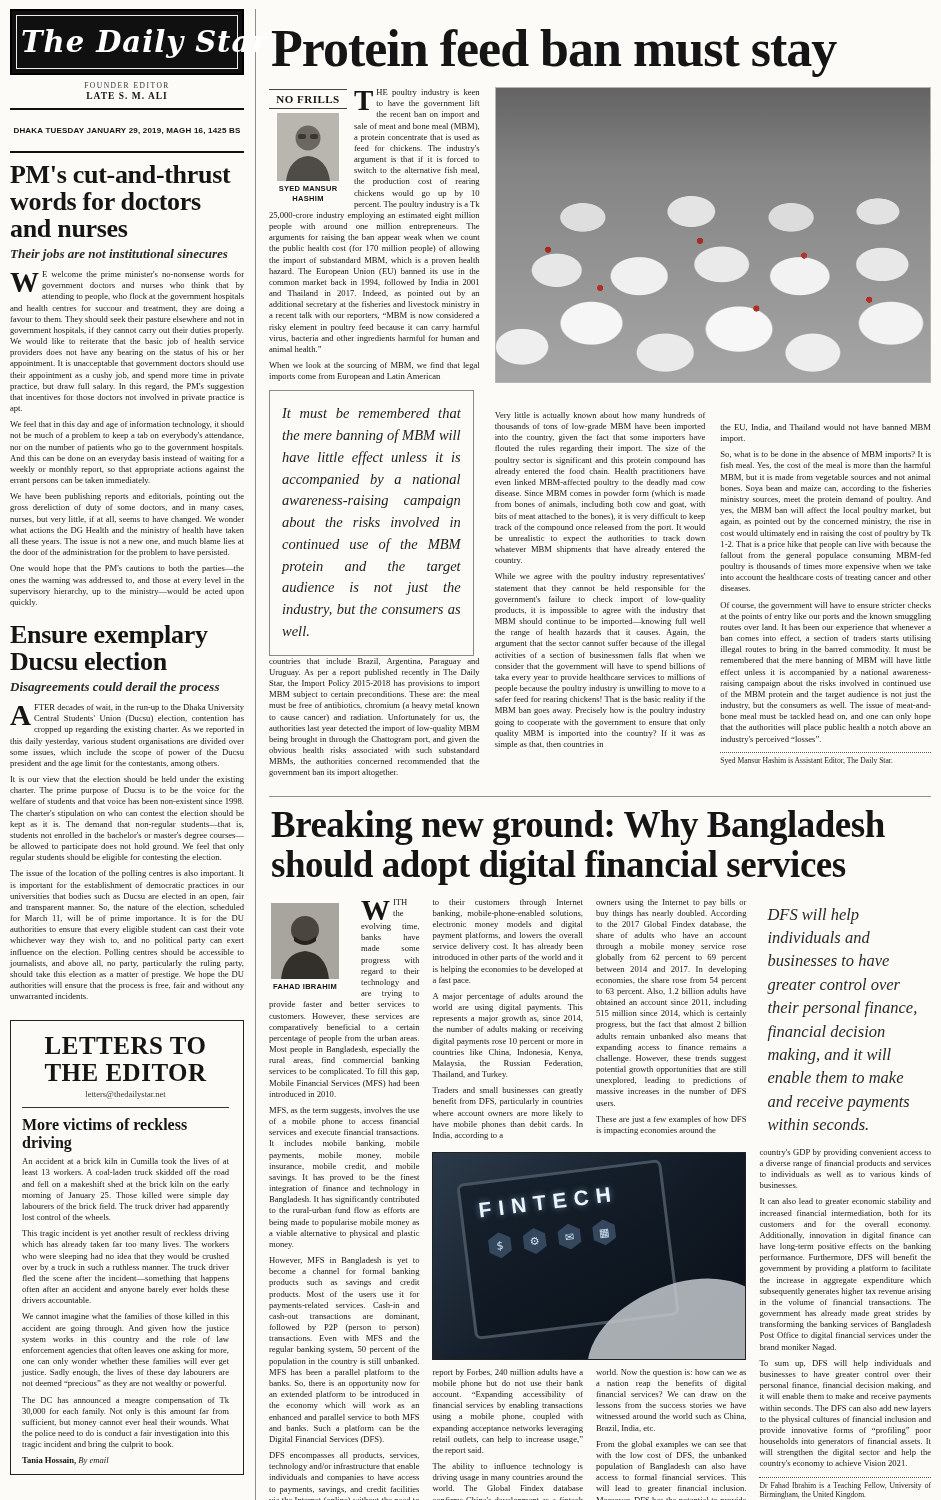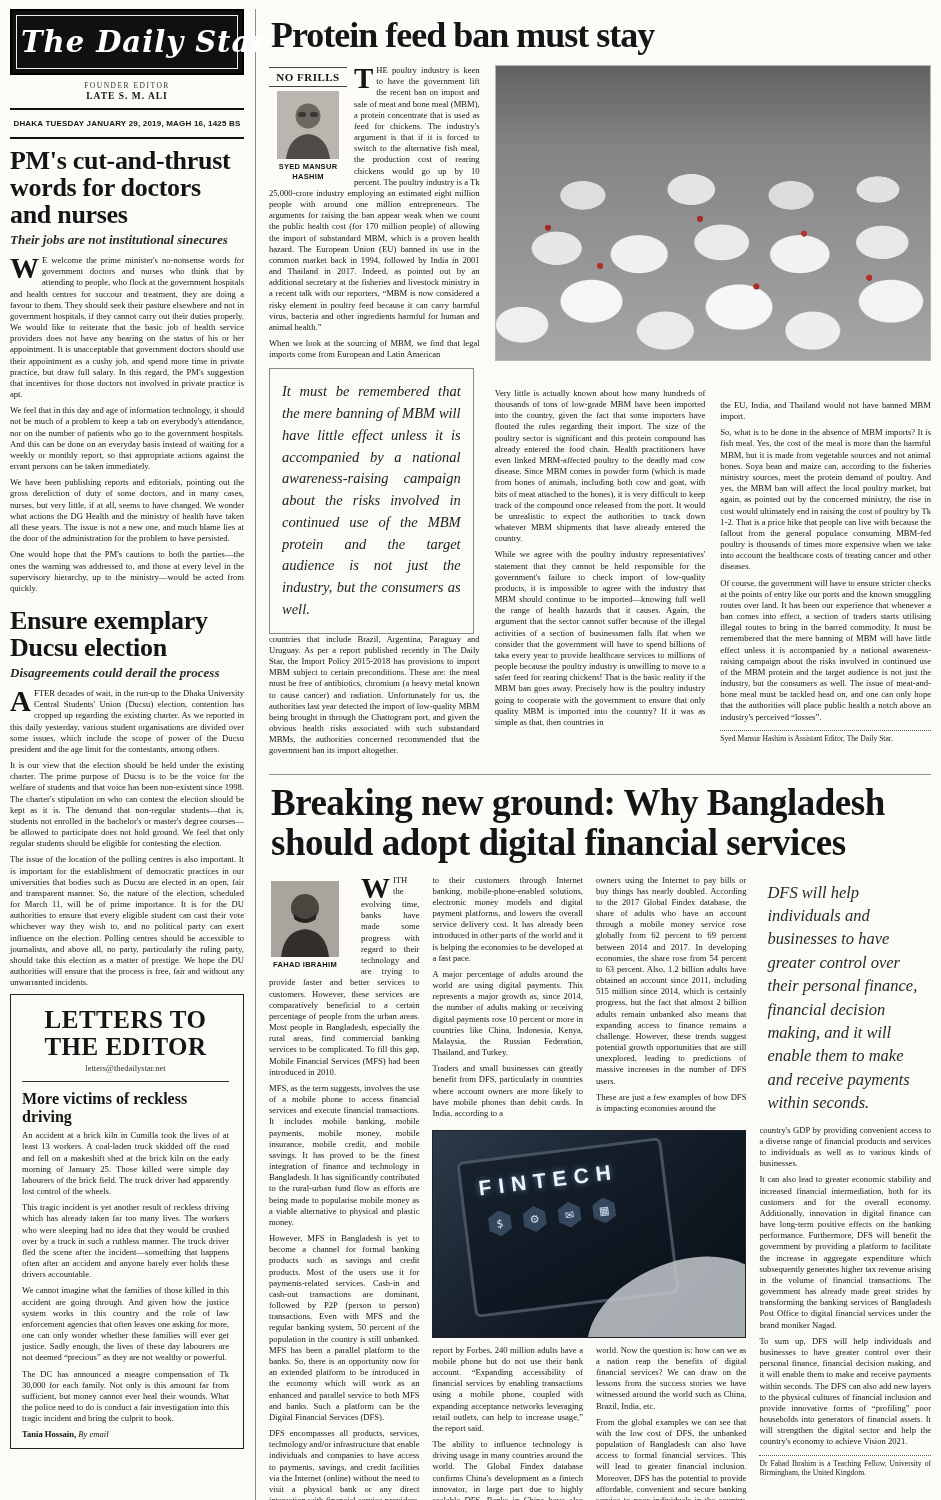--- a/index.html
+++ b/index.html
@@ -25,38 +25,38 @@
   
   .masthead { background:#101010; border:2px solid #000; padding:4px; }
   .masthead-inner { border:1px solid #efefef; padding:9px 4px; text-align:center; }
   .masthead-title { font-family:"DejaVu Serif", serif; font-style:italic; font-weight:bold;
     color:#fff; font-size:29px; letter-spacing:1px; white-space:nowrap; }
   .founder { text-align:center; margin-top:6px; }
   .founder-label { font-size:7.5px; letter-spacing:1.5px; color:#333; }
   .founder-name { font-size:9.5px; font-weight:bold; letter-spacing:1px; margin-top:1px; }
   .datebar { border-top:2px solid #111; border-bottom:2px solid #111; text-align:center;
     font-family:"Liberation Sans", sans-serif; font-weight:bold; font-size:8px;
-    padding:9px 0; margin:7px 0 8px 0; letter-spacing:.2px; }
+    padding:16px 0; margin:7px 0 8px 0; letter-spacing:.2px; }
   
   .ed-title { font-size:26px; font-weight:bold; line-height:1.04; margin:8px 0 5px 0; letter-spacing:-.3px; }
   .ed-sub { font-style:italic; font-weight:bold; font-size:13px; color:#2c2c2c; line-height:1.15; margin-bottom:7px; }
   .bodytext { font-size:8.6px; line-height:1.3; text-align:justify; }
   .bodytext p { margin-bottom:5px; }
   .dropcap { float:left; font-size:29px; line-height:.78; font-weight:bold; padding:2px 3px 0 0; }
   
-  .letters-box { border:1.5px solid #222; padding:12px 14px 9px 11px; margin-top:1px; }
+  .letters-box { border:1.5px solid #222; padding:12px 14px 9px 11px; margin-top:13px; }
   .letters-title { text-align:center; font-weight:bold; font-size:25px; line-height:1.05; letter-spacing:.5px; }
   .letters-email { text-align:center; font-size:8.5px; color:#333; margin:3px 0 8px 0; }
   .letters-rule { border:0; border-top:1px solid #333; margin:0 0 8px 0; }
   .letter-headline { font-size:16px; font-weight:bold; line-height:1.1; margin-bottom:5px; }
   .letter-sig { font-size:8.6px; margin-top:2px; }
   .letter-sig .sig-name { font-weight:bold; }
   .letter-sig .sig-note { font-style:italic; }
   
-  .a1-headline { font-size:36px; font-weight:bold; letter-spacing:-1px; line-height:1; margin:8px 0 12px 2px; }
+  .a1-headline { font-size:52px; font-weight:bold; letter-spacing:-1px; line-height:1; margin:14px 0 12px 2px; }
   .a1-body { display:grid; grid-template-columns:1fr 1fr 1fr; column-gap:15px; }
   .a1-col1 { grid-column:1; grid-row:1 / 3; }
   .a1-image { grid-column:2 / 4; grid-row:1; height:296px; margin-bottom:9px; border:1px solid #b5b5b5; }
   .a1-col2 { grid-column:2; grid-row:2; }
   .a1-col3 { grid-column:3; grid-row:2;margin-top:12px; }
   .byline-float { float:left; width:78px; margin:2px 7px 3px 0; text-align:center; }
   .col-label { font-weight:bold; font-size:11px; letter-spacing:.5px; border-top:1px solid #444; border-bottom:1px solid #444; padding:2px 0; }
   .portrait { margin:4px auto 3px auto; display:block; }
   .byline-name { font-family:"Liberation Sans", sans-serif; font-weight:bold; font-size:7.5px; letter-spacing:.3px; }
   .pull-quote-1 { border:1px solid #8a8a8a; padding:12px 12px; font-style:italic; font-size:14.5px;
@@ -136,21 +136,21 @@
       </div>
       <div class="datebar">DHAKA TUESDAY JANUARY 29, 2019, MAGH 16, 1425 BS</div>
 
       <div>
         <h2 class="ed-title">PM's cut-and-thrust words for doctors and nurses</h2>
         <div class="ed-sub">Their jobs are not institutional sinecures</div>
         <div class="bodytext clearfix">
           <p><span class="dropcap">W</span><span>E welcome the prime minister's no-nonsense words for government doctors and nurses who think that by attending to people, who flock at the government hospitals and health centres for succour and treatment, they are doing a favour to them. They should seek their pasture elsewhere and not in government hospitals, if they cannot carry out their duties properly. We would like to reiterate that the basic job of health service providers does not have any bearing on the status of his or her appointment. It is unacceptable that government doctors should use their appointment as a cushy job, and spend more time in private practice, but draw full salary. In this regard, the PM's suggestion that incentives for those doctors not involved in private practice is apt.</span></p>
           <p>We feel that in this day and age of information technology, it should not be much of a problem to keep a tab on everybody's attendance, nor on the number of patients who go to the government hospitals. And this can be done on an everyday basis instead of waiting for a weekly or monthly report, so that appropriate actions against the errant persons can be taken immediately.</p>
           <p>We have been publishing reports and editorials, pointing out the gross dereliction of duty of some doctors, and in many cases, nurses, but very little, if at all, seems to have changed. We wonder what actions the DG Health and the ministry of health have taken all these years. The issue is not a new one, and much blame lies at the door of the administration for the problem to have persisted.</p>
-          <p>One would hope that the PM's cautions to both the parties—the ones the warning was addressed to, and those at every level in the supervisory hierarchy, up to the ministry—would be acted from quickly.</p>
+          <p>One would hope that the PM's cautions to both the parties—the ones the warning was addressed to, and those at every level in the supervisory hierarchy, up to the ministry—would be acted upon quickly.</p>
         </div>
       </div>
 
       <div>
         <h2 class="ed-title">Ensure exemplary Ducsu election</h2>
         <div class="ed-sub">Disagreements could derail the process</div>
         <div class="bodytext clearfix">
           <p><span class="dropcap">A</span><span>FTER decades of wait, in the run-up to the Dhaka University Central Students' Union (Ducsu) election, contention has cropped up regarding the existing charter. As we reported in this daily yesterday, various student organisations are divided over some issues, which include the scope of power of the Ducsu president and the age limit for the contestants, among others.</span></p>
           <p>It is our view that the election should be held under the existing charter. The prime purpose of Ducsu is to be the voice for the welfare of students and that voice has been non-existent since 1998. The charter's stipulation on who can contest the election should be kept as it is. The demand that non-regular students—that is, students not enrolled in the bachelor's or master's degree courses—be allowed to participate does not hold ground. We feel that only regular students should be eligible for contesting the election.</p>
           <p>The issue of the location of the polling centres is also important. It is important for the establishment of democratic practices in our universities that bodies such as Ducsu are elected in an open, fair and transparent manner. So, the nature of the election, scheduled for March 11, will be of prime importance. It is for the DU authorities to ensure that every eligible student can cast their vote whichever way they wish to, and no political party can exert influence on the election. Polling centres should be accessible to journalists, and above all, no party, particularly the ruling party, should take this election as a matter of prestige. We hope the DU authorities will ensure that the process is free, fair and without any unwarranted incidents.</p>

